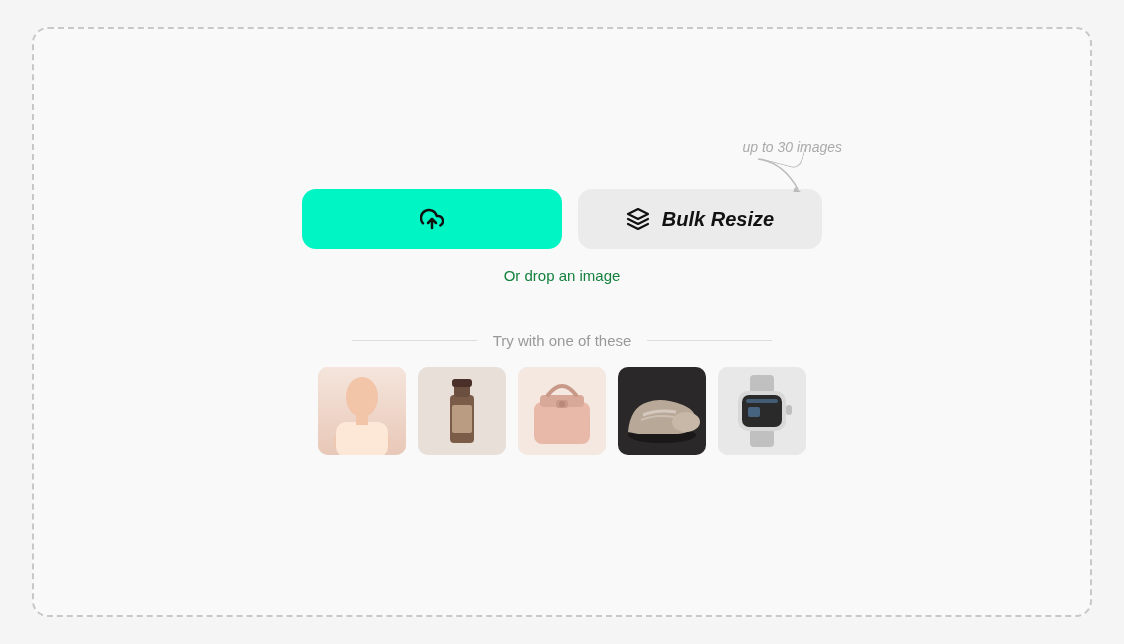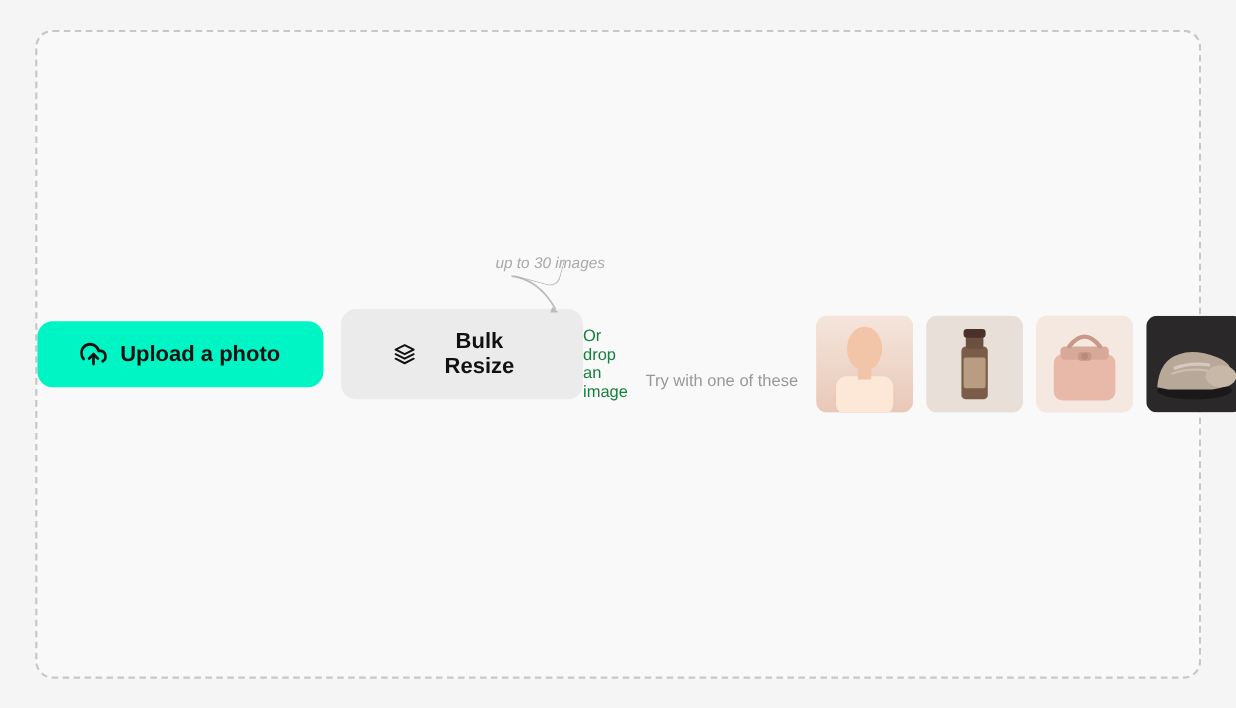--- a/index.html
+++ b/index.html
@@ -14,22 +14,23 @@
       font-family: -apple-system, BlinkMacSystemFont, 'Segoe UI', sans-serif;
     }
 
     .drop-zone {
       width: 1060px;
       height: 590px;
       background: #f9f9f9;
       border: 2px dashed #c8c8c8;
       border-radius: 16px;
       display: flex;
-      flex-direction: row;
-      align-items: center;
+      flex-direction: column;
+      align-items: center;
+      justify-content: center;
       position: relative;
     }
 
     .buttons-row {
       display: flex;
       align-items: center;
       gap: 16px;
       position: relative;
     }
 
@@ -56,20 +57,21 @@
       padding: 18px 48px;
       font-size: 20px;
       font-weight: 700;
       color: #111;
       cursor: pointer;
       display: flex;
       align-items: center;
       gap: 12px;
       min-width: 220px;
       justify-content: center;
+      font-style: italic;
     }
 
     .upload-icon {
       width: 24px;
       height: 24px;
     }
 
     .layers-icon {
       width: 24px;
       height: 24px;
@@ -156,21 +158,20 @@
         <polygon points="42,30 48,35 40,36" fill="#bbb"></polygon>
       </svg>
     </div>
 
     <button class="upload-btn">
       <svg class="upload-icon" viewBox="0 0 24 24" fill="none" stroke="currentColor" stroke-width="2.5" stroke-linecap="round" stroke-linejoin="round">
         <polyline points="16 16 12 12 8 16"></polyline>
         <line x1="12" y1="12" x2="12" y2="21"></line>
         <path d="M20.39 18.39A5 5 0 0 0 18 9h-1.26A8 8 0 1 0 3 16.3"></path>
       </svg>
-      <span>Upload a photo</span>
     </button>
 
     <button class="bulk-btn">
       <svg class="layers-icon" viewBox="0 0 24 24" fill="none" stroke="currentColor" stroke-width="2.2" stroke-linecap="round" stroke-linejoin="round">
         <polygon points="12 2 2 7 12 12 22 7 12 2"></polygon>
         <polyline points="2 12 12 17 22 12"></polyline>
         <polyline points="2 17 12 22 22 17"></polyline>
       </svg>
       <span>Bulk Resize</span>
     </button>

